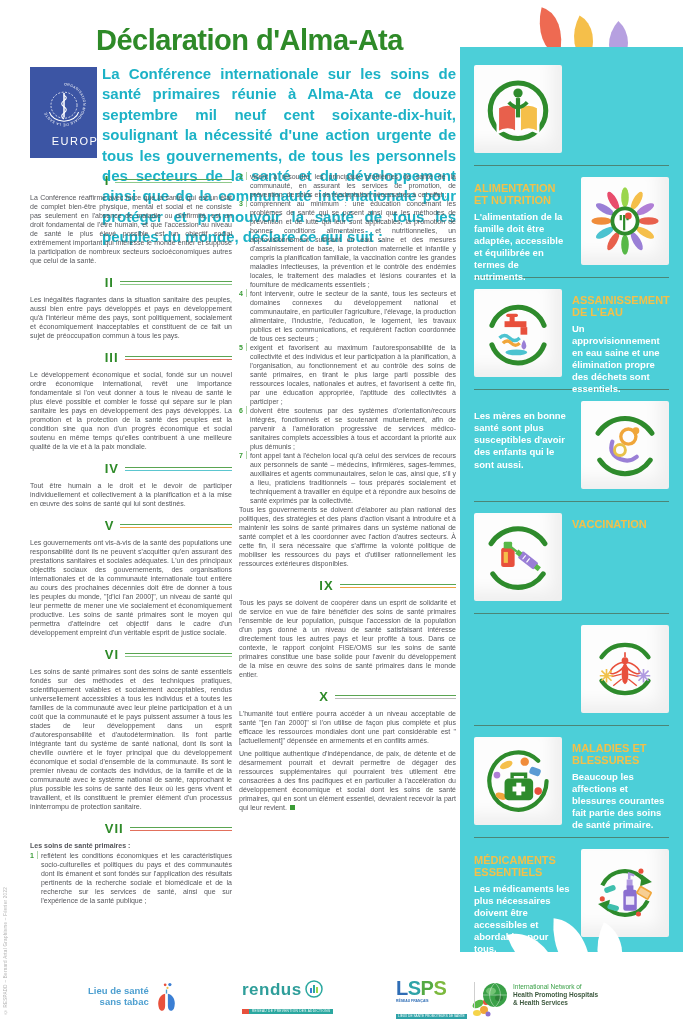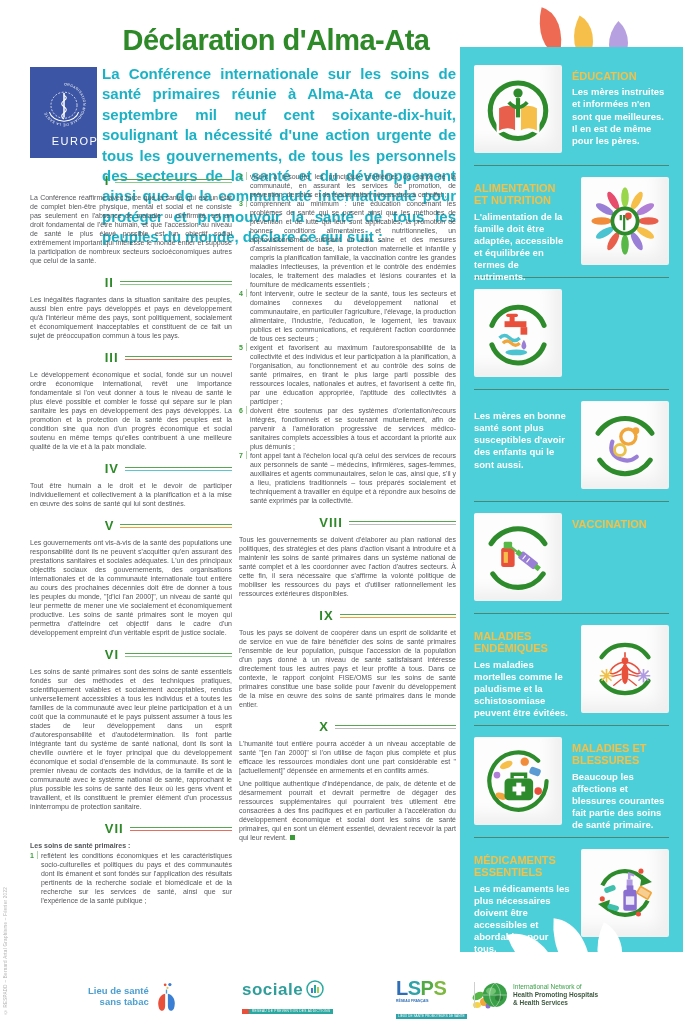--- a/index.html
+++ b/index.html
@@ -6,21 +6,21 @@
   html,body { background:#e8e8e8; }
   .page {
     position:relative; width:683px; height:1024px; margin:0 auto;
     background:#ffffff; overflow:hidden;
     font-family:"Liberation Sans", sans-serif;
   }
 
   
   .title {
     position:absolute; left:96px; top:24px; width:360px;
-    text-align:center; font-size:29px; font-weight:bold;
+    text-align:left; font-size:29px; font-weight:bold;
     color:#2e8a28; letter-spacing:-0.5px;
   }
   .who {
     position:absolute; left:30px; top:67px; width:67px; height:91px;
     background:#3c55a4; display:flex; flex-direction:column;
     align-items:center; justify-content:center; gap:1px;
   }
   .who-region { color:#fff; font-size:11px; letter-spacing:1.5px;margin-left:32px; }
   .intro {
     position:absolute; left:102px; top:64px; width:354px;
@@ -96,21 +96,21 @@
   .logo-tabac { position:absolute; left:88px; top:982px; display:flex; align-items:center; gap:4px; }
   .tabac-text { color:#4d9fd0; font-size:9.5px; font-weight:bold; text-align:right; line-height:1.12; }
   .logo-respadd { position:absolute; left:242px; top:980px; }
   .respadd-top { display:flex; align-items:center; gap:3px; }
   .respadd-word { font-size:17px; font-weight:bold; color:#2f9e9a; letter-spacing:0.5px; line-height:1; }
   .respadd-bar {
     margin-top:2px; display:inline-block; background:#2ba8a0; color:#fff;
     font-size:3.2px; line-height:1.4; padding:0.5px 3px; border-left:7px solid #e8503c;
     letter-spacing:0.3px;
   }
-  .logo-lsps { position:absolute; left:396px; top:978px; display:flex; gap:3px; align-items:center; }
+  .logo-lsps { position:absolute; left:396px; top:978px; display:flex; gap:3px; align-items:flex-end; }
   .lsps-word { font-size:20px; font-weight:bold; line-height:1; letter-spacing:-0.5px; }
   .lsps-word .c1 { color:#2f6db5; } .lsps-word .c2 { color:#2fa3a8; }
   .lsps-word .c3 { color:#53a943; } .lsps-word .c4 { color:#7cb93e; }
   .lsps-tag1 { font-size:3.4px; color:#2f6db5; font-weight:bold; margin-top:1px; }
   .lsps-tag2 { font-size:3.2px; color:#fff; background:#2fa3a8; display:inline-block; padding:0.5px 2px; }
   .footer-div { position:absolute; left:474px; top:982px; width:1px; height:26px; background:#cfcfcf; }
   .logo-inhph { position:absolute; left:482px; top:982px; display:flex; align-items:center; gap:5px; }
   .inhph-l1 { font-size:6.5px; color:#3aa047; line-height:1.25; }
   .inhph-l2, .inhph-l3 { font-size:6.5px; color:#3f5a40; font-weight:bold; line-height:1.25; }
 </style>
@@ -239,28 +239,20 @@
     </div>
     <div class="li">
       <span class="num">6</span>
       <p class="body">doivent être soutenus par des systèmes d'orientation/recours intégrés, fonctionnels et se soutenant mutuellement, afin de parvenir à l'amélioration progressive de services médico-sanitaires complets accessibles à tous et accordant la priorité aux plus démunis ;</p>
     </div>
     <div class="li">
       <span class="num">7</span>
       <p class="body">font appel tant à l'échelon local qu'à celui des services de recours aux personnels de santé – médecins, infirmières, sages-femmes, auxiliaires et agents communautaires, selon le cas, ainsi que, s'il y a lieu, praticiens traditionnels – tous préparés socialement et techniquement à travailler en équipe et à répondre aux besoins de santé exprimés par la collectivité.</p>
     </div>
 
-    <div class="marker s8">
-      <span class="sp"></span>
-        <span class="numeral">VIII</span>
-      <span class="rules">
-          <i class="rt"></i>
-          <i class="rb"></i>
-        </span>
-    </div>
     <p class="body">Tous les gouvernements se doivent d'élaborer au plan national des politiques, des stratégies et des plans d'action visant à introduire et à maintenir les soins de santé primaires dans un système national de santé complet et à les coordonner avec l'action d'autres secteurs. À cette fin, il sera nécessaire que s'affirme la volonté politique de mobiliser les ressources du pays et d'utiliser rationnellement les ressources extérieures disponibles.</p>
 
     <div class="marker s9">
       <span class="sp"></span>
         <span class="numeral">IX</span>
       <span class="rules">
           <i class="rt"></i>
           <i class="rb"></i>
         </span>
     </div>
@@ -283,24 +275,20 @@
     <div class="sb-item">
       <div class="sb-tile">
         <svg width="74" height="74" viewBox="0 0 88 88">
           <circle cx="44" cy="46" r="33" fill="none" stroke="#2e8b2c" stroke-width="6"></circle>
           <path d="M20 42 Q32 35 42 42 L42 72 Q32 65 20 72 Z" fill="#e8604c" stroke="#fff" stroke-width="3"></path>
           <path d="M68 42 Q56 35 46 42 L46 72 Q56 65 68 72 Z" fill="#f5bf4a" stroke="#fff" stroke-width="3"></path>
           <circle cx="44" cy="25" r="5.5" fill="#2e8b2c"></circle>
           <path d="M44 31 L44 54" stroke="#2e8b2c" stroke-width="5"></path>
           <path d="M33 36 Q44 48 55 36" stroke="#2e8b2c" stroke-width="4.5" fill="none"></path>
         </svg>
-      </div>
-      <div class="sb-text">
-        <div class="sb-title">ÉDUCATION</div>
-        <div class="sb-body">Les mères instruites et informées n'en sont que meilleures. Il en est de même pour les pères.</div>
       </div>
     </div>
     <hr class="sb-sep">
 
     <div class="sb-item rev">
       <div class="sb-tile">
         <svg width="74" height="74" viewBox="0 0 88 88">
           <g>
             <ellipse cx="72" cy="44" rx="12" ry="4.5" fill="#e8604c"></ellipse>
             <ellipse cx="68" cy="58" rx="12" ry="4.5" fill="#f5bf4a" transform="rotate(30 68 58)"></ellipse>
@@ -335,20 +323,24 @@
           <rect x="28" y="30" width="26" height="7" fill="#e8503c"></rect>
           <rect x="47" y="37" width="8" height="9" fill="#e8503c"></rect>
           <rect x="34" y="24" width="6" height="7" fill="#e8503c"></rect>
           <rect x="30" y="21" width="14" height="4" rx="2" fill="#e8503c"></rect>
           <path d="M22 50 q6 -6 12 0 t12 0" stroke="#4cc3d0" stroke-width="4" fill="none"></path>
           <path d="M26 56 q5 -5 10 0 t10 0" stroke="#f0a63a" stroke-width="4" fill="none"></path>
           <path d="M51 52 q6 9 0 12 q-6 -3 0 -12" fill="#9a7fd6"></path>
           <ellipse cx="42" cy="67" rx="13" ry="3.5" fill="#4cc3d0"></ellipse>
         </svg>
       </div>
+      <div class="sb-text">
+        <div class="sb-title">ASSAINISSEMENT DE L'EAU</div>
+        <div class="sb-body">Un approvisionnement en eau saine et une élimination propre des déchets sont essentiels.</div>
+      </div>
     </div>
     <hr class="sb-sep">
 
     <div class="sb-item rev">
       <div class="sb-tile">
         <svg width="74" height="74" viewBox="0 0 88 88">
           <path d="M12 30 A38 38 0 0 1 76 30" stroke="#2e8b2c" stroke-width="6" fill="none" stroke-linecap="round"></path>
           <path d="M14 62 A36 36 0 0 0 74 62" stroke="#2e8b2c" stroke-width="6" fill="none" stroke-linecap="round"></path>
           <circle cx="48" cy="34" r="9" fill="none" stroke="#f0a63a" stroke-width="4"></circle>
           <circle cx="57" cy="27" r="4" fill="#f0a63a"></circle>
@@ -397,24 +389,20 @@
           <ellipse cx="35" cy="43" rx="10" ry="4" fill="none" stroke="#e8503c" stroke-width="2" transform="rotate(-35 35 43)"></ellipse>
           <ellipse cx="53" cy="43" rx="10" ry="4" fill="none" stroke="#e8503c" stroke-width="2" transform="rotate(35 53 43)"></ellipse>
           <path d="M40 56 l-10 8 M48 56 l10 8 M40 50 l-12 3 M48 50 l12 3" stroke="#e8503c" stroke-width="1.6" fill="none"></path>
           <g stroke="#f0c14a" stroke-width="2">
               <path d="M16 46 l12 12 M16 58 l12 -12 M22 44 v16 M14 52 h16"></path>
             </g>
           <g stroke="#b09ae0" stroke-width="2">
               <path d="M60 46 l12 12 M60 58 l12 -12 M66 44 v16 M58 52 h16"></path>
             </g>
         </svg>
-      </div>
-      <div class="sb-text">
-        <div class="sb-title">MALADIES ENDÉMIQUES</div>
-        <div class="sb-body">Les maladies mortelles comme le paludisme et la schistosomiase peuvent être évitées.</div>
       </div>
     </div>
     <hr class="sb-sep">
 
     <div class="sb-item">
       <div class="sb-tile">
         <svg width="74" height="74" viewBox="0 0 88 88">
           <path d="M68 20 A34 34 0 1 0 78 44" stroke="#2e8b2c" stroke-width="5" fill="none" stroke-linecap="round"></path>
           <ellipse cx="30" cy="25" rx="8" ry="4" fill="#f5bf4a" transform="rotate(-25 30 25)"></ellipse>
           <circle cx="52" cy="21" r="5" fill="#f08c3a"></circle>
@@ -481,21 +469,21 @@
       <circle cx="25" cy="3.5" r="2.4" fill="#3b7fd4"></circle>
       <circle cx="21.5" cy="8.5" r="1.6" fill="#f0c14a"></circle>
       <path d="M20 11 v6" stroke="#4d9fd0" stroke-width="2"></path>
       <path d="M18 17 C8 19 6 31 9 39 C12 45 18 43 18 35 Z" fill="#e8503c"></path>
       <path d="M22 17 C32 19 34 31 31 39 C28 45 22 43 22 35 Z" fill="#3b7fd4"></path>
     </svg>
   </div>
 
   <div class="logo-respadd">
     <div class="respadd-top">
-      <span class="respadd-word">sociale</span>
+      <span class="respadd-word">rendus</span>
       <svg width="18" height="18" viewBox="0 0 18 18">
         <circle cx="9" cy="9" r="8" fill="#fff" stroke="#2ba8a0" stroke-width="1.5"></circle>
         <rect x="5" y="8" width="2" height="5" fill="#3b7fd4"></rect>
         <rect x="8" y="5" width="2" height="8" fill="#2ba8a0"></rect>
         <rect x="11" y="7" width="2" height="6" fill="#9ad64c"></rect>
       </svg>
     </div>
     <span class="respadd-bar">RÉSEAU DE PRÉVENTION DES ADDICTIONS</span>
   </div>
 

